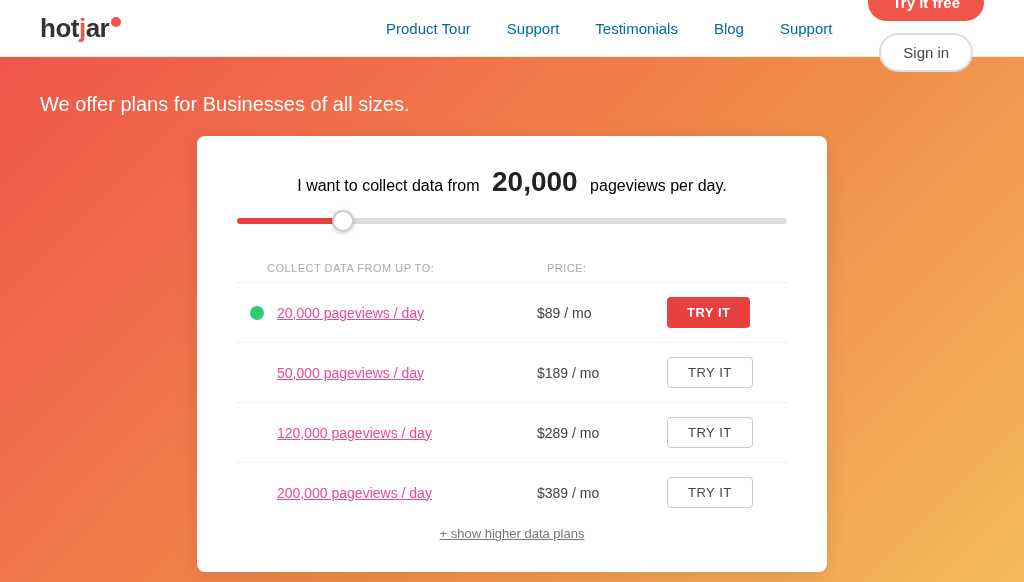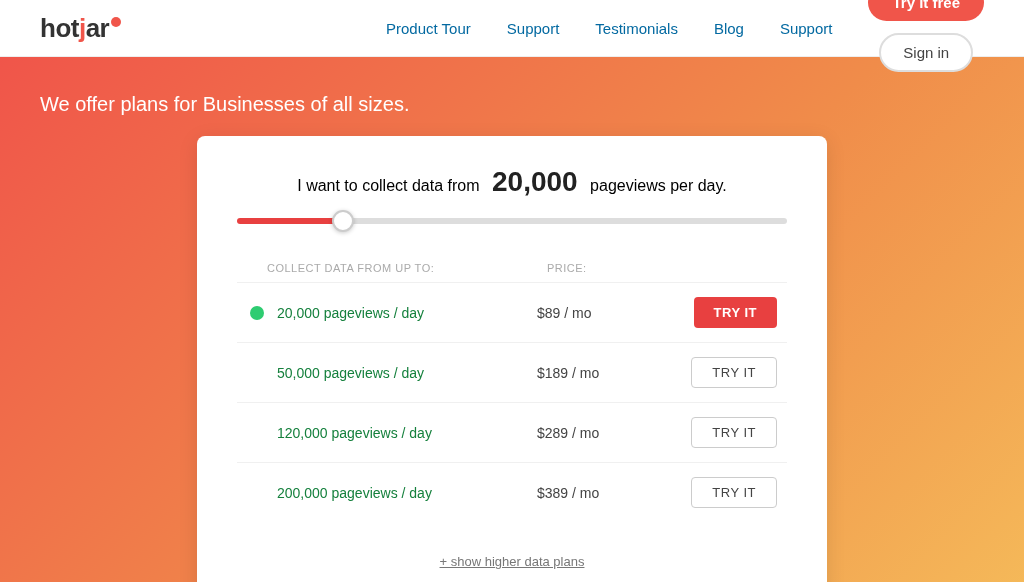--- a/index.html
+++ b/index.html
@@ -64,34 +64,34 @@
     .col-action { width: 110px; }
 
     .plan-row {
       display: flex; align-items: center; padding: 14px 10px 14px 10px;
       border-top: 1px solid #f0f0f0;
     }
     .plan-row.active { background: #fff; }
     .plan-indicator { width: 20px; display: flex; align-items: center; justify-content: center; margin-right: 10px; }
     .dot-green { width: 14px; height: 14px; background: #2ecc71; border-radius: 50%; }
     .dot-empty { width: 14px; height: 14px; }
-    .plan-name { flex: 1; font-size: 14px; color: #15803d; }
+    .plan-name { flex: 1; font-size: 14px; color: #ec4899; text-decoration: underline; }
     .plan-price { width: 130px; font-size: 14px; color: #444; }
-    .plan-action { width: 110px; display: flex; justify-content: flex-end; }
+    .plan-action { width: 110px; display: flex; justify-content: flex-start; }
     .btn-tryit-primary {
       background: #e84040; color: #fff; border: none; border-radius: 4px;
       padding: 8px 20px; font-size: 13px; font-weight: 600; cursor: pointer;
       letter-spacing: 0.5px;
     }
     .btn-tryit-outline {
       background: #fff; color: #444; border: 1px solid #ccc; border-radius: 4px;
       padding: 7px 20px; font-size: 13px; cursor: pointer; letter-spacing: 0.5px;
     }
 
-    .show-more { text-align: center; margin-top: 30px; }
+    .show-more { text-align: center; margin-top: 2px; }
     .show-more a { font-size: 13px; color: #777; text-decoration: underline; cursor: pointer; }
   </style>
 </head>
 <body>
 
 <header class="header">
   <div class="logo">
     <span class="logo-text">
       hot<span class="logo-dot">j</span>ar<span class="logo-icon"></span>
     </span>

